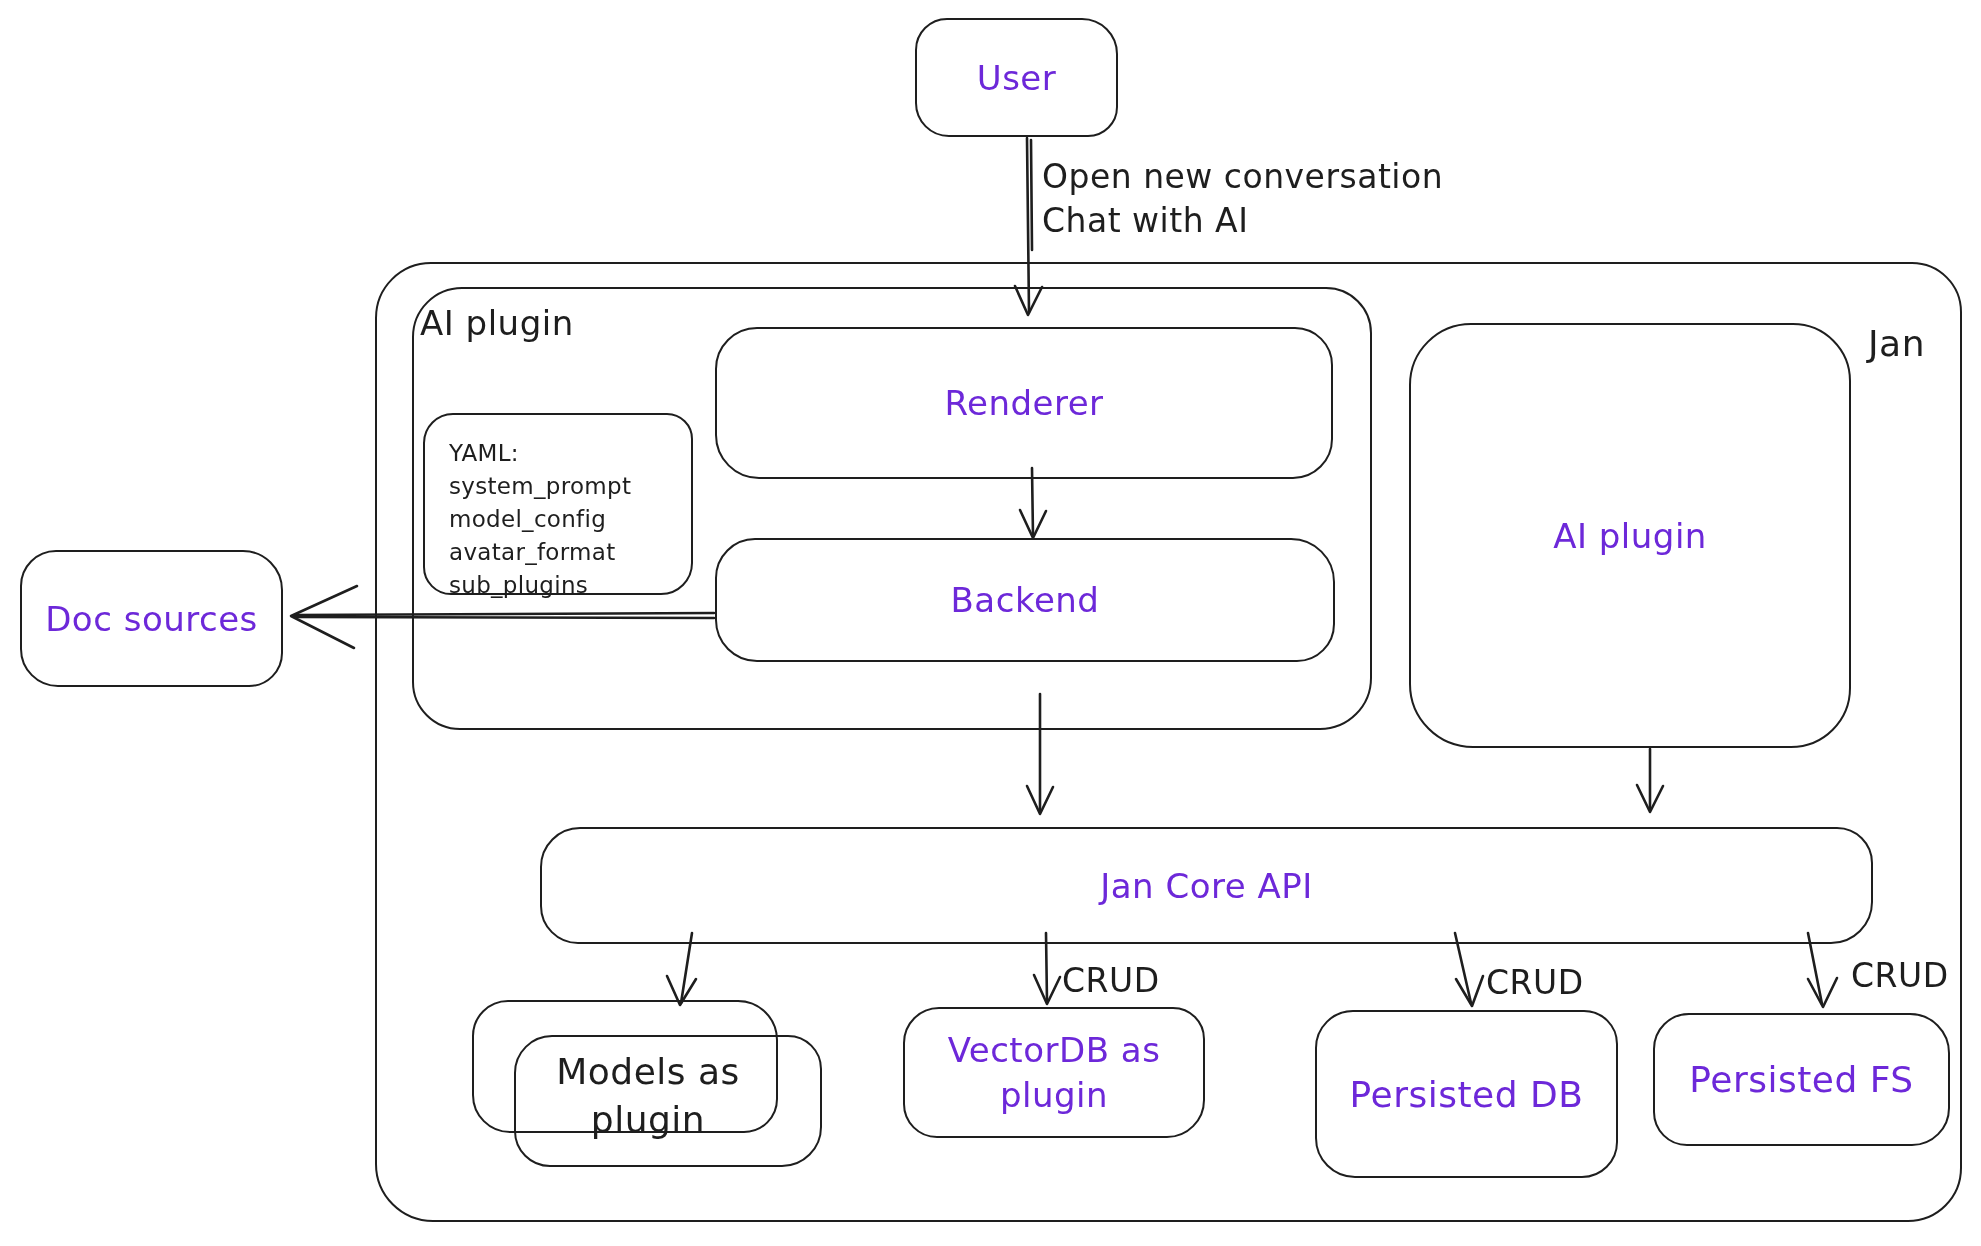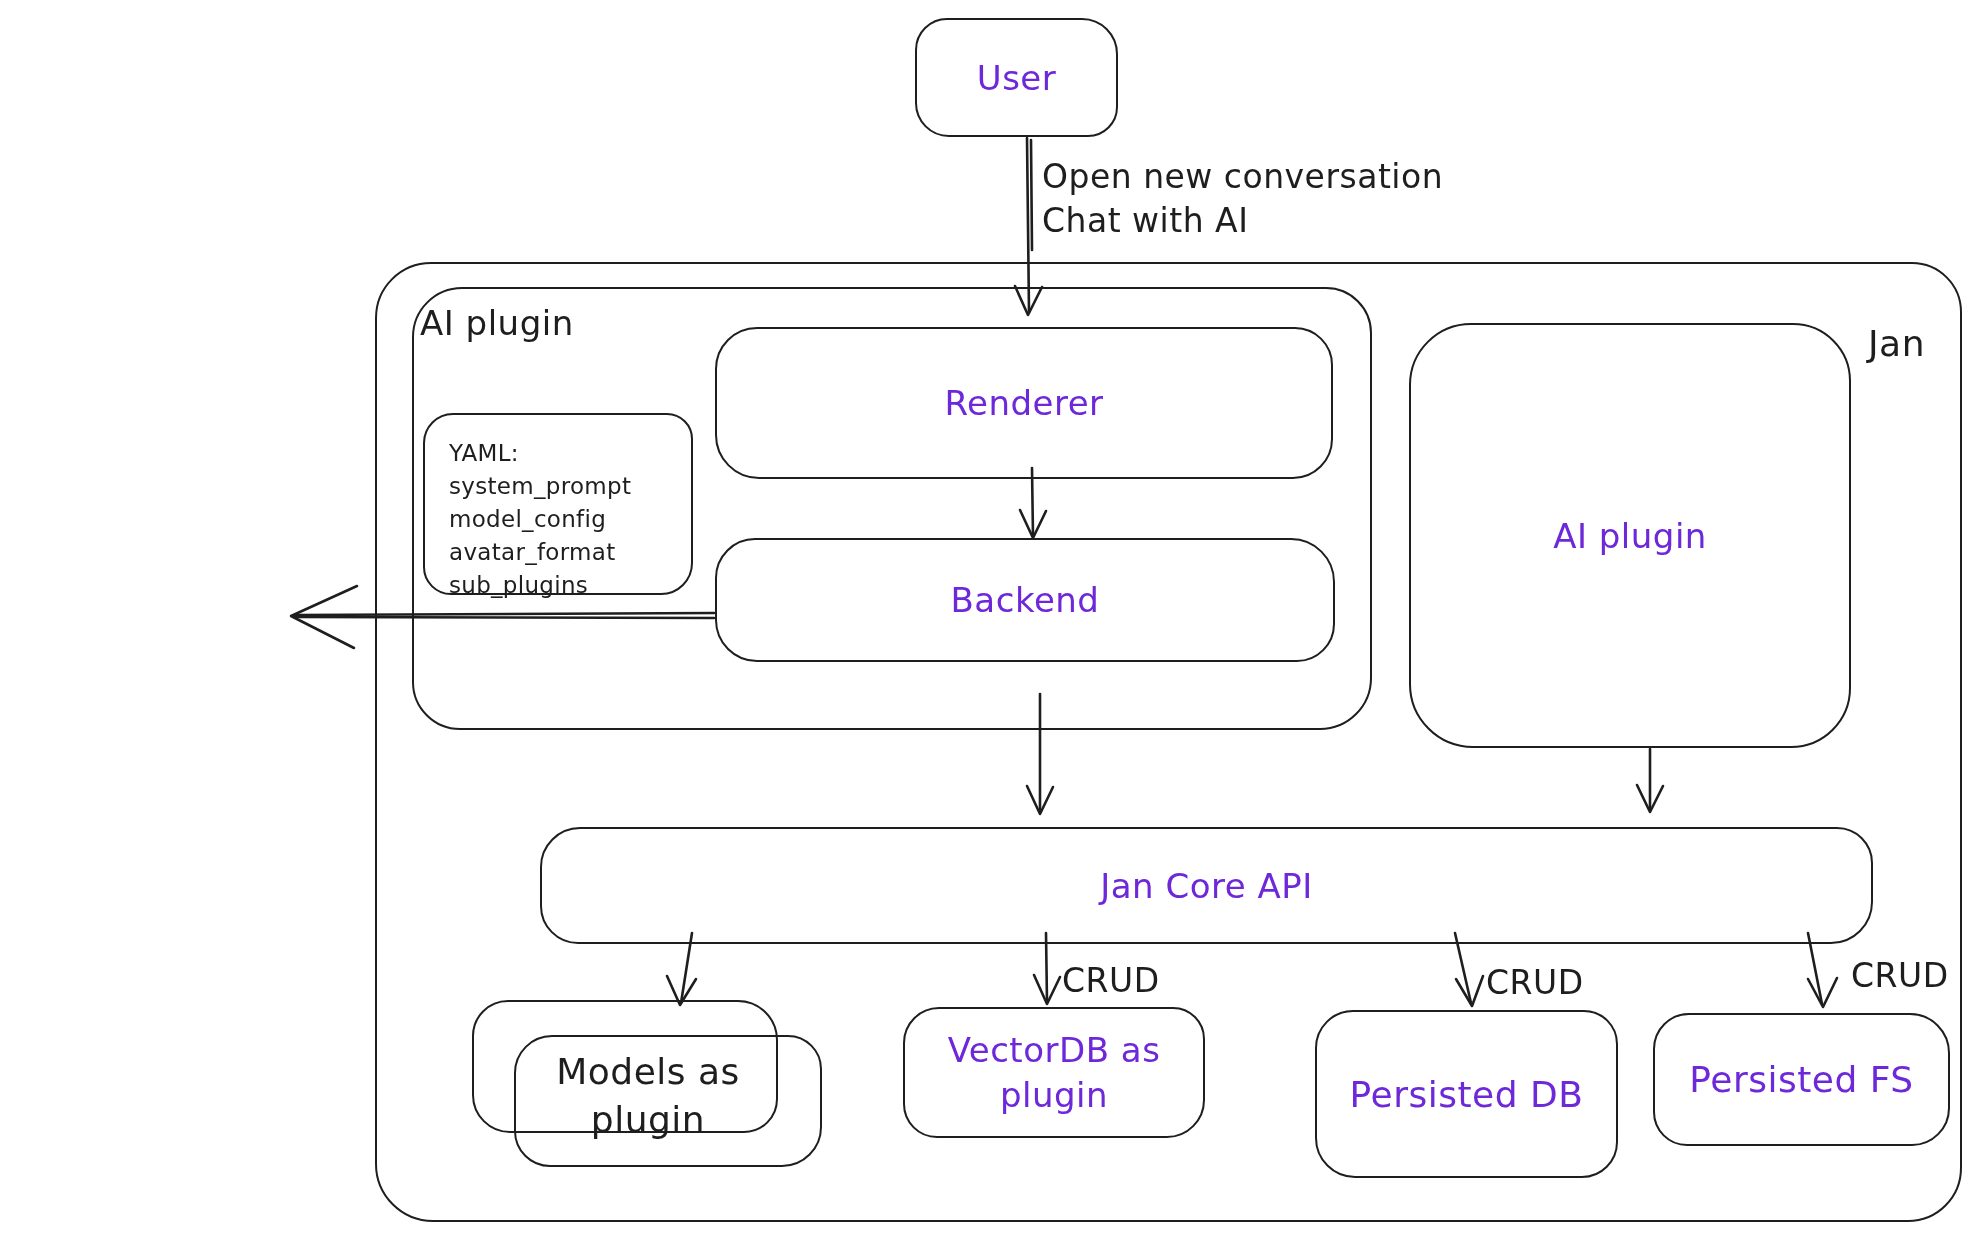--- a/index.html
+++ b/index.html
@@ -122,20 +122,23 @@
   </div>
 
   <div class="box" style="left:715px;top:538px;width:620px;height:124px;border-radius:40px 44px 38px 42px;font-size:34px;">
     <span>Backend</span>
   </div>
 
   <div class="box" style="left:1409px;top:323px;width:442px;height:425px;border-radius:62px 58px 60px 64px;font-size:34px;">
     <span>AI plugin</span>
   </div>
 
+  <div class="box" style="left:20px;top:550px;width:263px;height:137px;border-radius:36px 40px 34px 38px;font-size:34px;">
+    <span>Doc sources</span>
+  </div>
 
   <div class="box" style="left:540px;top:815px;width:1333px;height:117px;border-radius:40px 36px 42px 38px;font-size:34px;margin-top:12px;">
     <span>Jan Core API</span>
   </div>
 
 
   <div class="box" style="left:472px;top:1000px;width:306px;height:133px;border-radius:36px 40px 34px 38px;"></div>
   <div class="box" style="left:514px;top:1035px;width:308px;height:132px;border-radius:38px 34px 40px 36px;"></div>
   <div class="lbl multiline" style="left:498px;top:1048px;width:300px;text-align:center;font-size:36px;">Models as
 plugin</div>

